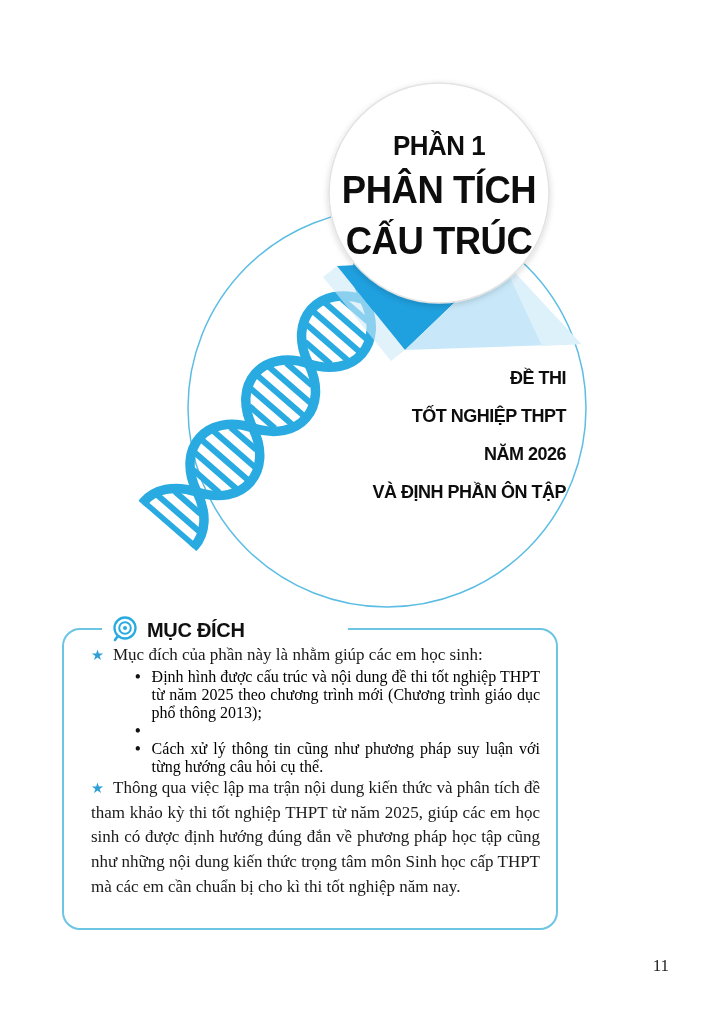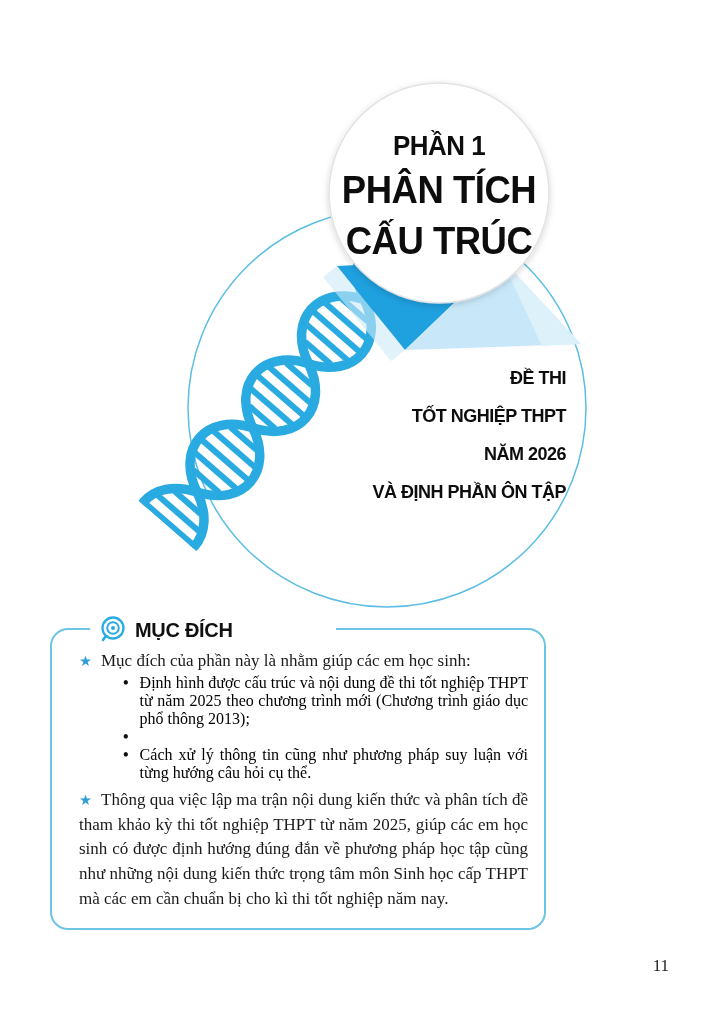--- a/index.html
+++ b/index.html
@@ -12,30 +12,30 @@
 
   .display-font { font-family:"Liberation Sans","DejaVu Sans",sans-serif; font-weight:800; color:#0d0d0d; letter-spacing:-0.5px; }
 
   .blob-label   { position:absolute; left:265px; top:131px; width:280px; text-align:center; font-size:27px; transform:scaleX(.96); }
   .blob-line1   { position:absolute; left:250px; top:169px; width:310px; text-align:center; font-size:38px; transform:scaleX(.96); }
   .blob-line2   { position:absolute; left:250px; top:220px; width:310px; text-align:center; font-size:38px; transform:scaleX(.96); }
 
   .subtitle { position:absolute; left:180px; top:359px; width:352px; text-align:right; }
   .subtitle div { font-size:18px; line-height:38px; white-space:nowrap; }
 
-  .purpose-box { position:absolute; left:50px; top:628px; width:496px; height:302px;
+  .purpose-box { position:absolute; left:62px; top:628px; width:496px; height:302px;
                  border:2.5px solid #6cc5e3; border-radius:18px; background:#fff;
                  padding:13px 16px 10px 27px; }
   .purpose-label { position:absolute; top:-17px; left:38px; background:#ffffff;
                    display:flex; align-items:center; gap:9px;
                    padding:0 103px 0 9px; height:34px; }
   .purpose-label .heading { font-family:"Liberation Sans","DejaVu Sans",sans-serif;
                    font-weight:800; font-size:20px; color:#101010; letter-spacing:-0.3px; white-space:nowrap; }
 
-  .body-text { font-size:17px; line-height:24.8px; color:#1a1a1a; text-align:justify;margin-top:6px; }
+  .body-text { font-size:17px; line-height:24.8px; color:#1a1a1a; text-align:justify; }
   .star { color:#2d9fd6; font-size:14.5px; margin-right:9px; font-family:"DejaVu Sans",sans-serif; }
   .bullet-row { display:flex; gap:11px; padding-left:44px; }
   .bullet-row .dot { flex:0 0 auto; font-weight:700; color:#111; }
   .bullet-row .btext { flex:1; text-align:justify; }
 
   .page-number { position:absolute; right:52px; top:956px; font-size:17px; color:#222; }
 </style>
 </head>
 <body>
 

